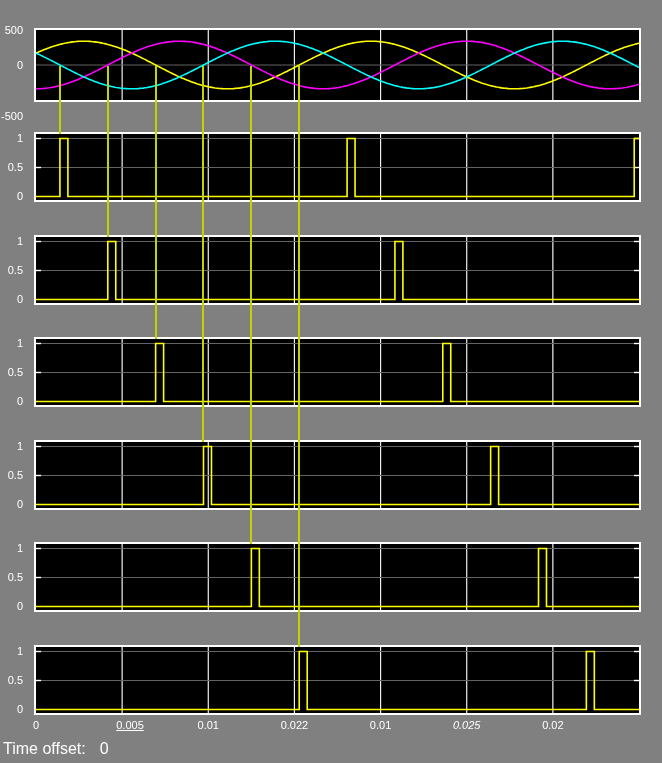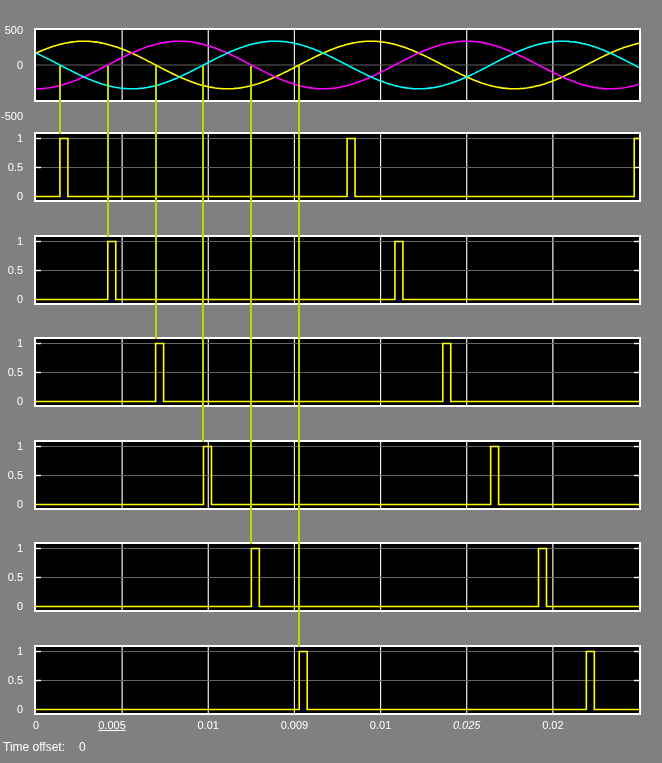--- a/index.html
+++ b/index.html
@@ -29,21 +29,21 @@
   .xlab{width:56px;text-align:center;}
   .connector{
     position:absolute;
     width:2px;
     z-index:5;
   }
   .timeoffset{
     position:absolute;
     left:3px;top:740px;
     color:#fdfdfd;
-    font-size:12px;
+    font-size:16px;
   }
   .timeoffset .val{margin-left:14px;}
 </style>
 </head>
 <body>
 
 <div class="scope" id="scope" style="background: rgb(128, 128, 128);">
   <div class="plot" id="plot0" style="top:28px;height:70px">
       <svg width="603" height="70" viewBox="0 0 603 70">
         <line x1="86.14285714285714" y1="0" x2="86.14285714285714" y2="70" stroke="#f0f0f0" stroke-width="1.2"></line>
@@ -179,23 +179,23 @@
     <div class="ylab" style="top: 440px;">1</div>
     <div class="ylab" style="top: 469px;">0.5</div>
     <div class="ylab" style="top: 498px;">0</div>
     <div class="ylab" style="top: 542px;">1</div>
     <div class="ylab" style="top: 571px;">0.5</div>
     <div class="ylab" style="top: 600px;">0</div>
     <div class="ylab" style="top: 645px;">1</div>
     <div class="ylab" style="top: 674px;">0.5</div>
     <div class="ylab" style="top: 703px;">0</div>
     <div class="xlab" style="left: 8px; top: 719px;">0</div>
-    <div class="xlab" style="left: 84px; top: 719px; text-decoration: underline;">0.005</div>
+    <div class="xlab" style="left: 102px; top: 719px; text-decoration: underline;">0.005</div>
     <div class="xlab" style="left: 180.286px; top: 719px;">0.01</div>
-    <div class="xlab" style="left: 266.429px; top: 719px;">0.009</div>
+    <div class="xlab" style="left: 266.429px; top: 719px;">0.022</div>
     <div class="xlab" style="left: 352.571px; top: 719px;">0.01</div>
     <div class="xlab" style="left: 438.714px; top: 719px; font-style: italic;">0.025</div>
     <div class="xlab" style="left: 524.857px; top: 719px;">0.02</div>
     <div class="connector" style="background: rgb(194, 212, 0); left: 58.9305px; top: 66px; height: 68px;"></div>
     <div class="connector" style="background: rgb(194, 212, 0); left: 106.791px; top: 66px; height: 171px;"></div>
     <div class="connector" style="background: rgb(194, 212, 0); left: 154.635px; top: 66px; height: 273px;"></div>
     <div class="connector" style="background: rgb(194, 212, 0); left: 202.496px; top: 66px; height: 376px;"></div>
     <div class="connector" style="background: rgb(194, 212, 0); left: 250.357px; top: 66px; height: 478px;"></div>
     <div class="connector" style="background: rgb(194, 212, 0); left: 298.218px; top: 66px; height: 581px;"></div>
   </div>

